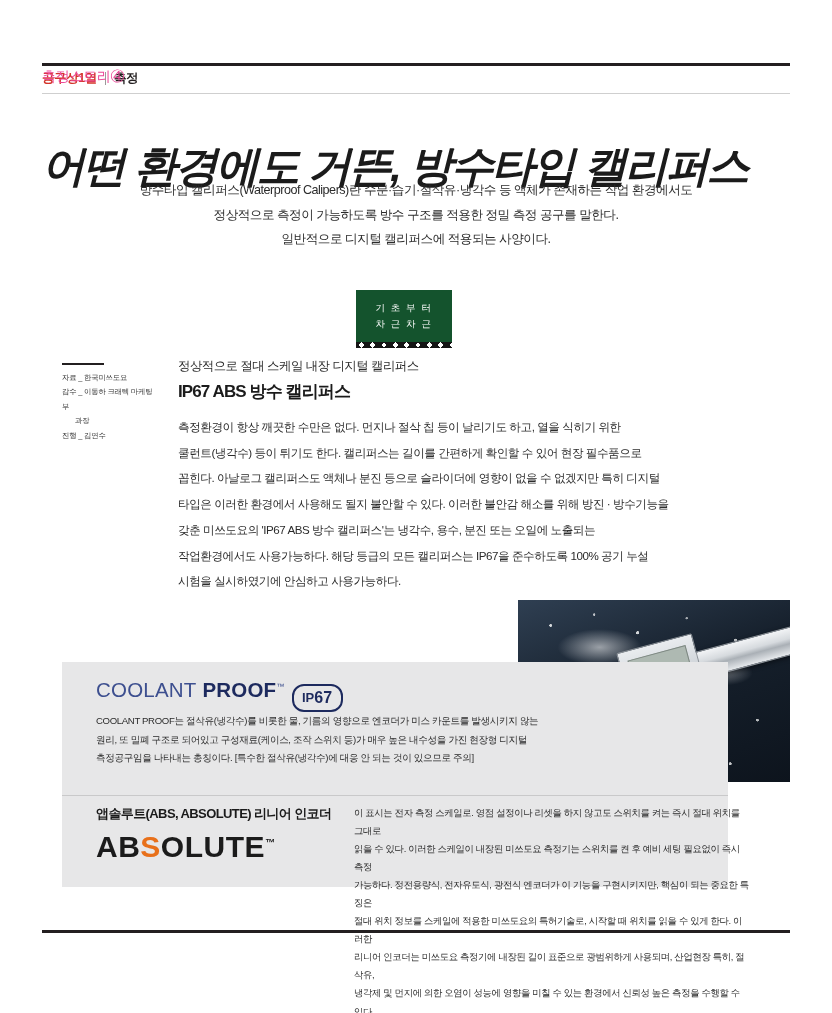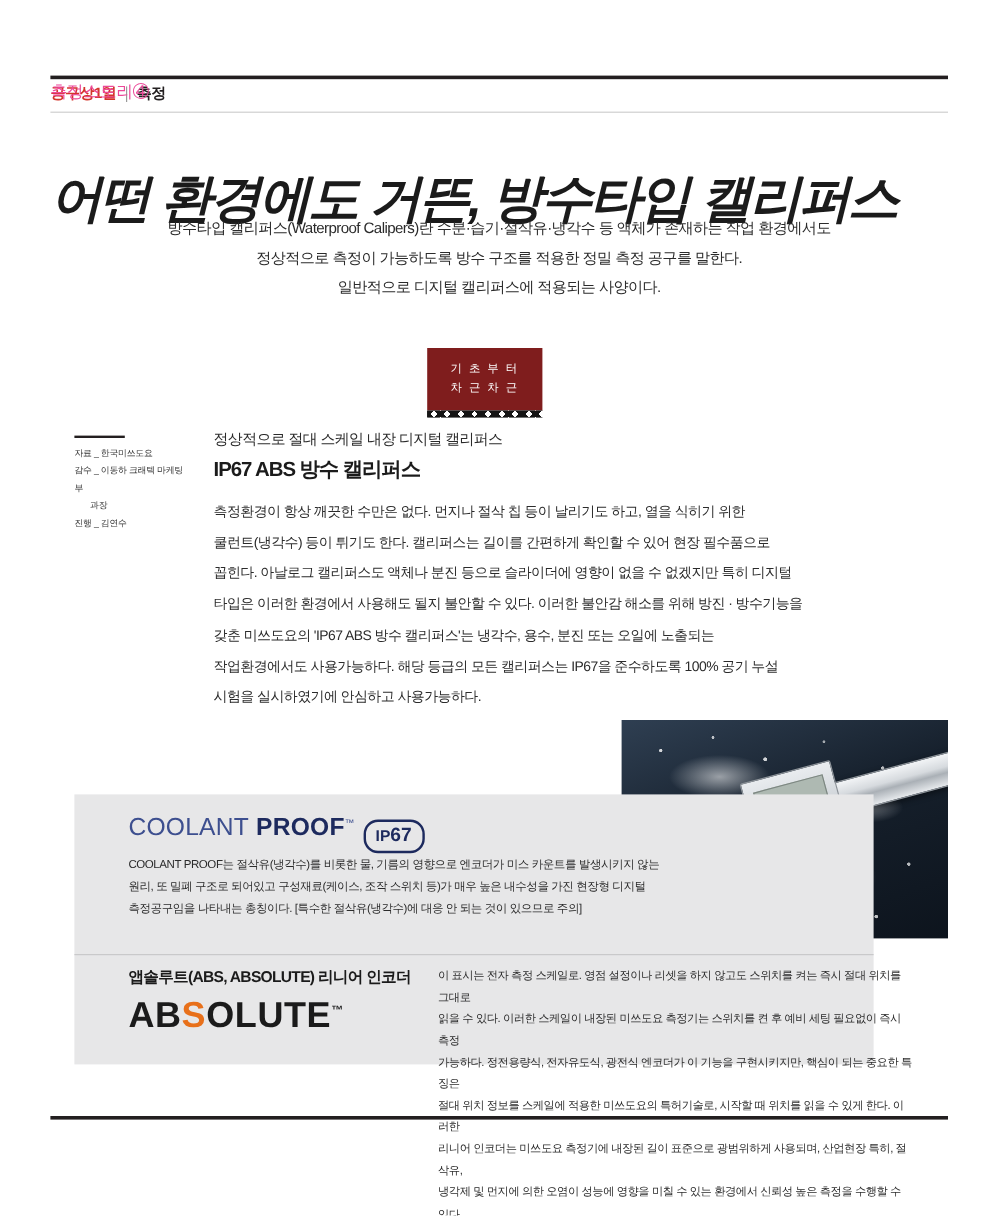--- a/index.html
+++ b/index.html
@@ -105,21 +105,21 @@
     letter-spacing: -0.5px;
   }
 
   
   .badge {
     position: absolute;
     left: 356px;
     top: 290px;
     width: 96px;
     height: 52px;
-    background: #7f1d1d;
+    background: #14532d;
     color: #ffffff;
     display: flex;
     flex-direction: column;
     align-items: center;
     justify-content: center;
     font-size: 9.5px;
     line-height: 1.7;
     letter-spacing: 1.6px;
   }
   .badge::after {
@@ -441,21 +441,21 @@
 <div class="photo">
   <div class="spray"></div>
   <div class="droplets"></div>
   <div class="caliper">
     <div class="jaw"></div>
     <div class="lcd"></div>
   </div>
 </div>
 
 <div class="panel">
-  <div style="position:absolute; left:34px; top:0; right:14px; bottom:0;margin-left:11px;">
+  <div style="position:absolute; left:34px; top:0; right:14px; bottom:0;">
     <div class="cp-title">
       <span>COOLANT</span><span>&nbsp;</span><b>PROOF</b><span class="cp-tm">™</span><span class="ip-badge">
           <span>IP</span>
           <span class="big">67</span>
         </span>
     </div>
 
     <div class="cp-body">
       <p>COOLANT PROOF는 절삭유(냉각수)를 비롯한 물, 기름의 영향으로 엔코더가 미스 카운트를 발생시키지 않는</p>
       <p>원리, 또 밀폐 구조로 되어있고 구성재료(케이스, 조작 스위치 등)가 매우 높은 내수성을 가진 현장형 디지털</p>

